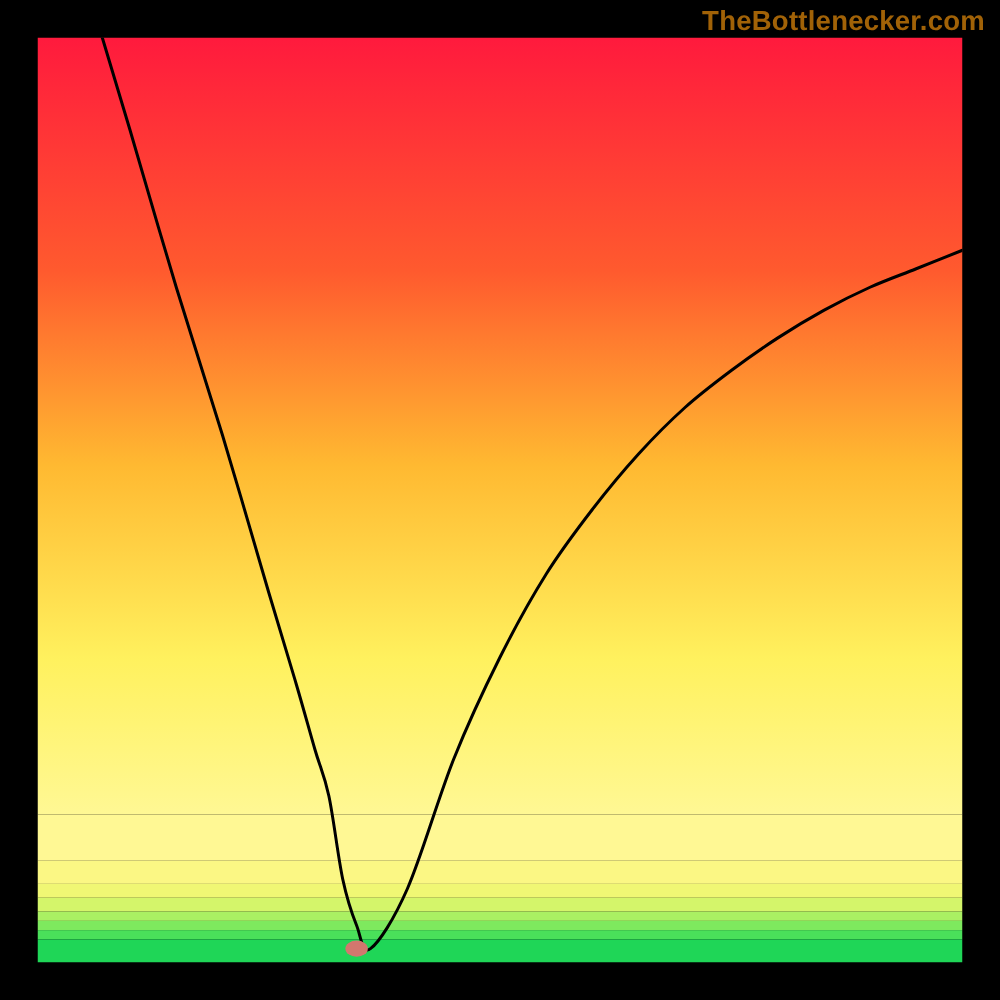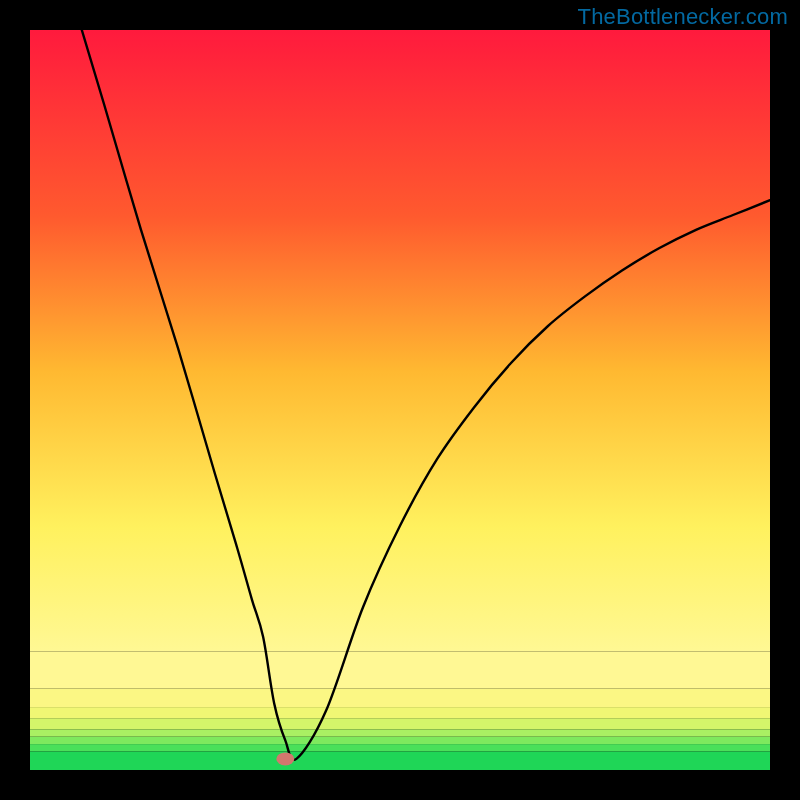--- a/index.html
+++ b/index.html
@@ -14,23 +14,23 @@
   .frame {
     position: relative;
     width: 800px;
     height: 800px;
     background: #000;
   }
   .watermark {
     position: absolute;
     top: 4px;
     right: 12px;
-    color: #0369a1;
+    color: #a16207;
     font-size: 22px;
-    font-weight: 400;
+    font-weight: 700;
     letter-spacing: 0.2px;
     z-index: 10;
   }
   .plot {
     position: absolute;
     left: 30px;
     top: 30px;
     width: 740px;
     height: 740px;
   }

